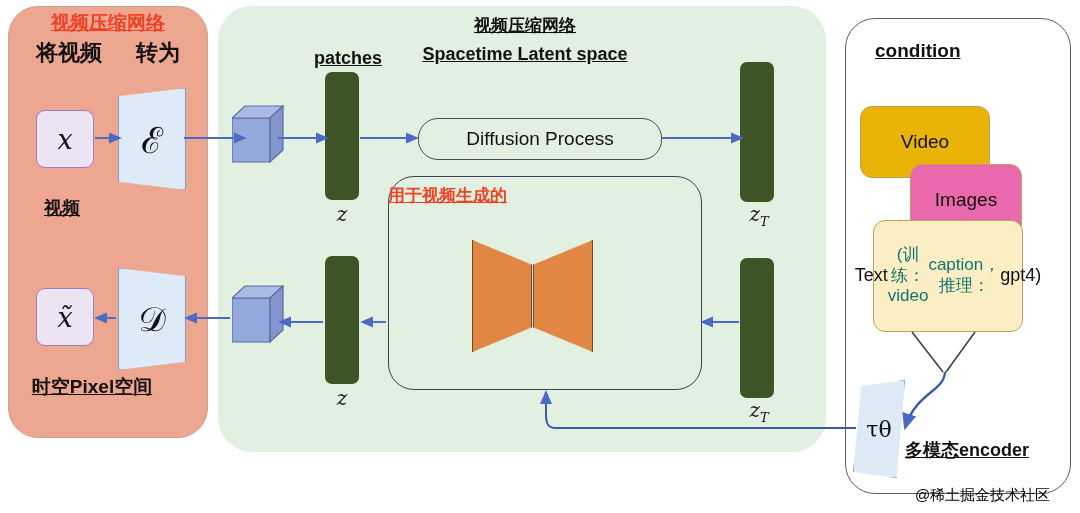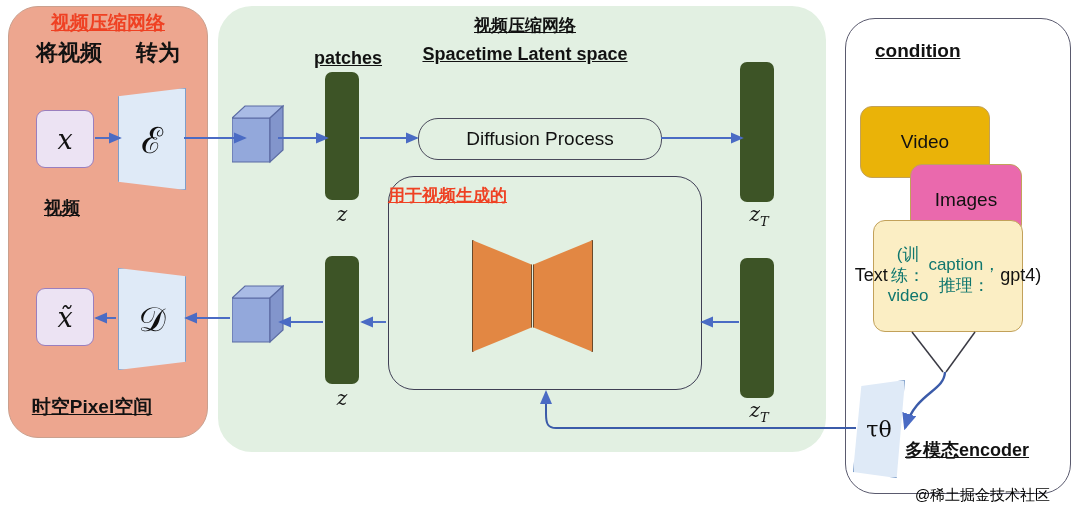--- a/index.html
+++ b/index.html
@@ -21,21 +21,21 @@
   .red{color:#ef4123;}
   .blk{color:#121212;}
   .bold{font-weight:bold;text-decoration:underline;}
 
   #pink-title{left:8px;top:12px;width:200px;text-align:center;font-size:19px;}
   #pink-sub{left:8px;top:40px;width:200px;text-align:center;font-size:22px;letter-spacing:0;}
   #pink-sub span{display:inline-block;}
   #pink-sub .gap{width:34px;}
   #label-video{left:24px;top:198px;width:76px;text-align:center;font-size:18px;}
   #label-enc-cn{left:104px;top:198px;width:96px;text-align:center;font-size:17px;}
-  #pink-bottom{left:8px;top:396px;width:168px;text-align:center;font-size:19px;}
+  #pink-bottom{left:8px;top:376px;width:168px;text-align:center;font-size:19px;}
 
   #green-title-cn{left:380px;top:16px;width:290px;text-align:center;font-size:17px;}
   #green-title-en{left:360px;top:44px;width:330px;text-align:center;font-size:18px;}
   #patches-label{left:298px;top:48px;width:100px;text-align:center;font-size:18px;}
 
   
   .mini-box{position:absolute;background:#ece3f3;border:1.6px solid #9a7fbe;
             border-radius:9px;display:flex;align-items:center;justify-content:center;
             font-family:"DejaVu Serif","Liberation Serif",serif;font-style:italic;
             color:#111;}

